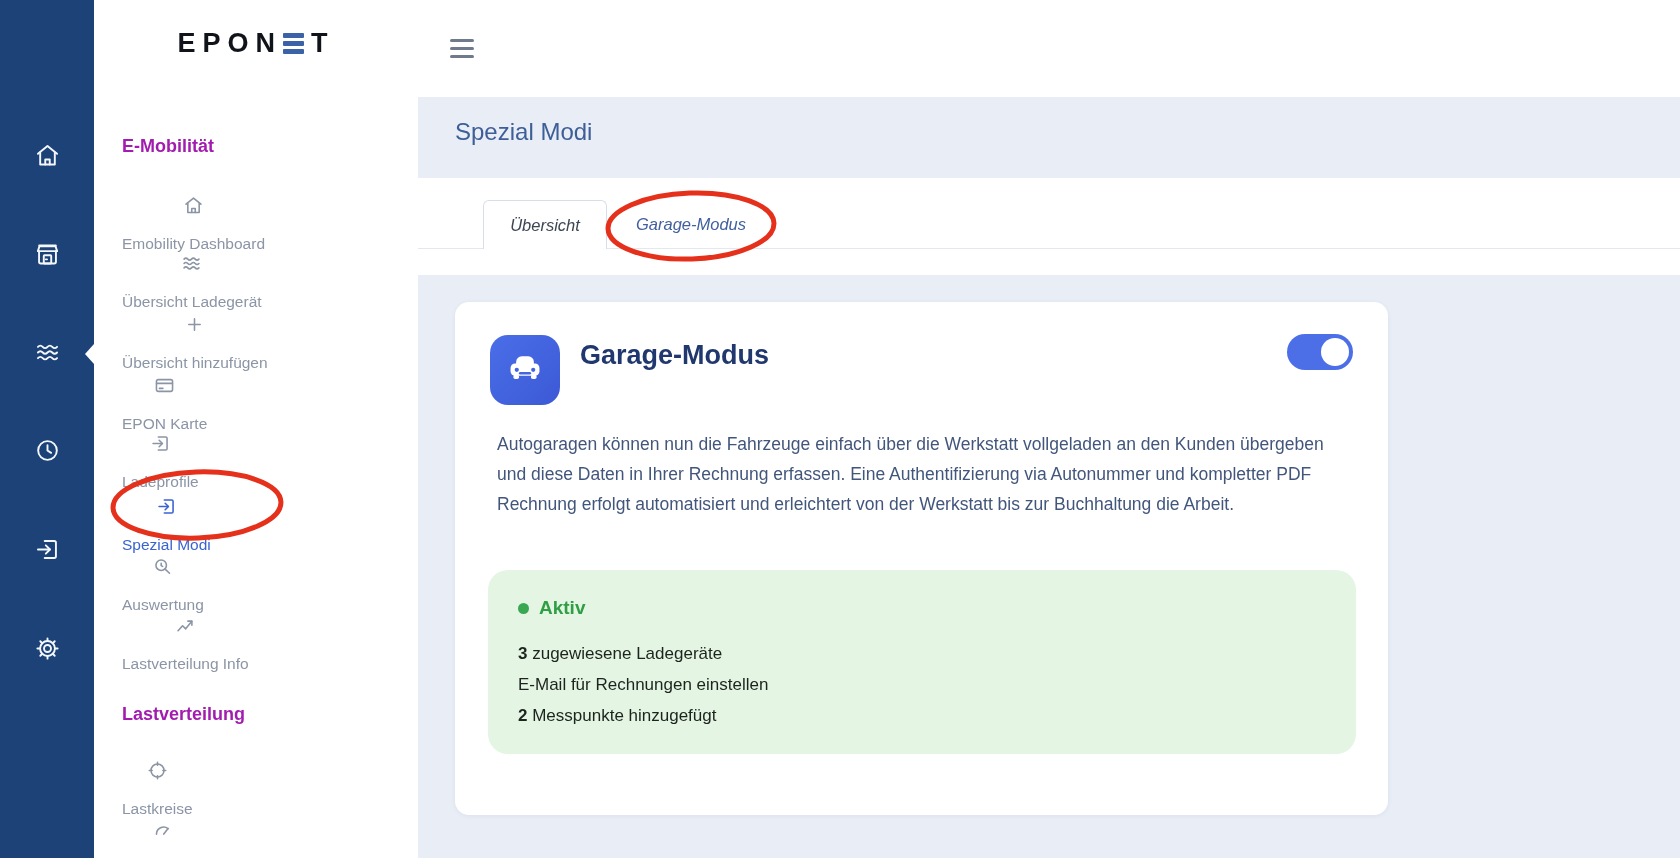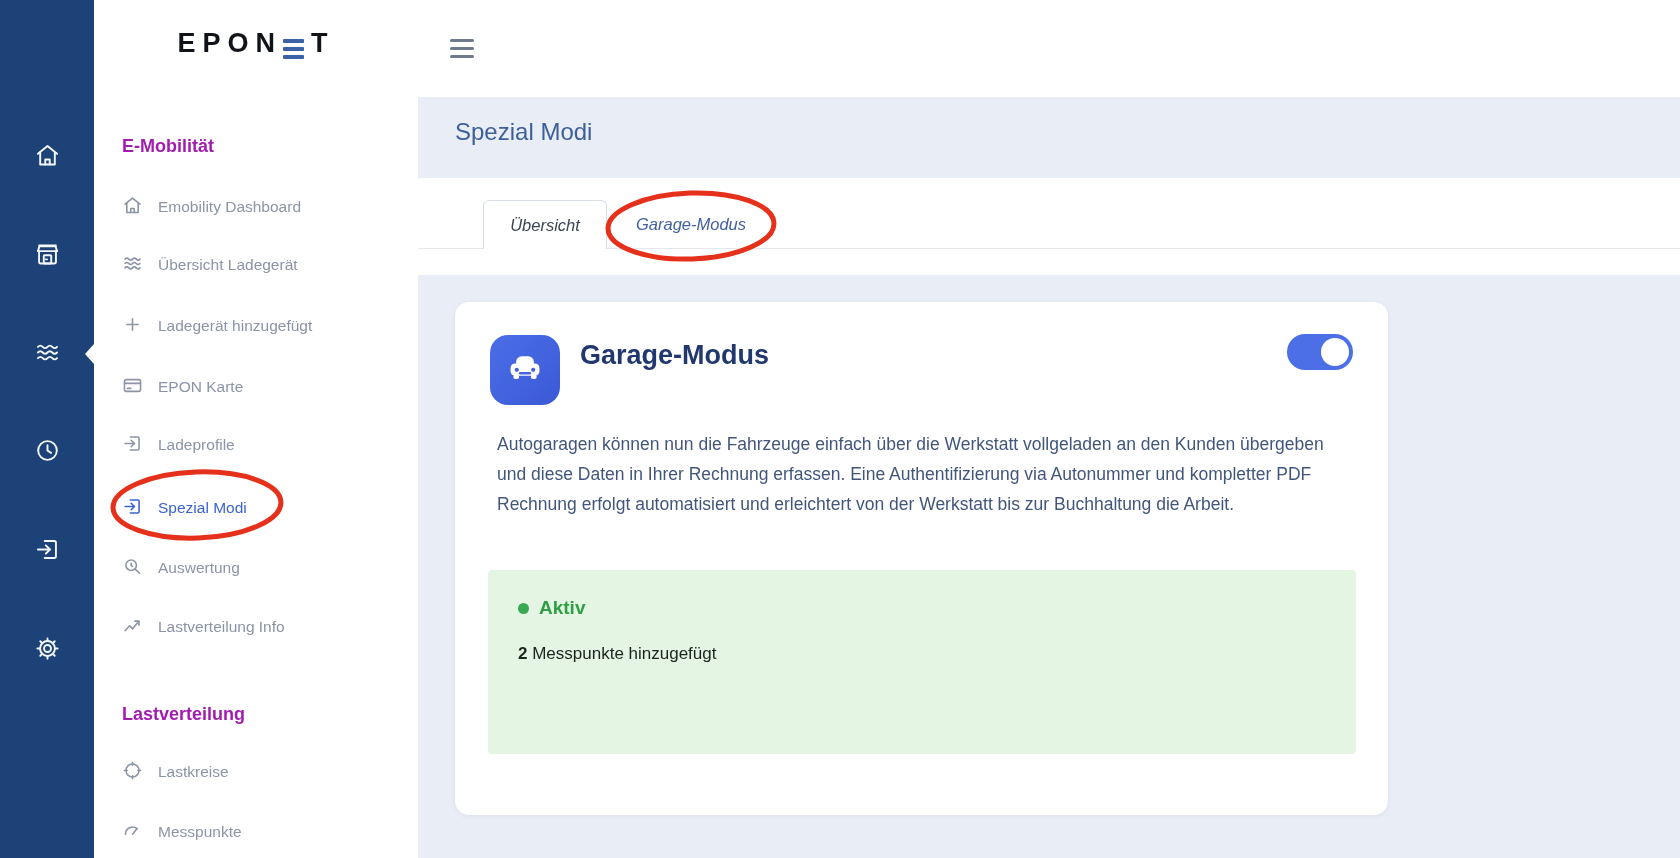--- a/index.html
+++ b/index.html
@@ -10,27 +10,27 @@
   
   .rail{position:absolute;left:0;top:0;width:94px;height:858px;background:#1c4277;}
   .rail-btn{position:absolute;left:0;width:94px;height:52px;display:flex;align-items:center;justify-content:center;
             color:#f4f7fb;cursor:pointer;}
   .rail-btn svg{width:27px;height:27px;}
   .rail-notch{position:absolute;left:85px;width:0;height:0;border-top:10px solid transparent;
               border-bottom:10px solid transparent;border-right:9px solid #ffffff;}
 
   
   .sidebar{position:absolute;left:94px;top:0;width:324px;height:858px;background:#ffffff;}
-  .logo{position:absolute;left:0;top:28px;width:324px;display:flex;align-items:flex-end;justify-content:center;}
+  .logo{position:absolute;left:0;top:28px;width:324px;display:flex;align-items:center;justify-content:center;}
   .logo-text{font-size:27px;font-weight:700;letter-spacing:7px;color:#101319;}
   .logo-bars{display:inline-flex;flex-direction:column;gap:3.5px;margin:0 7px 0 1px;}
   .logo-bars i{display:block;width:21px;height:4.5px;border-radius:1px;background:#3b62a6;}
   .side-header{position:absolute;left:28px;font-size:18px;font-weight:700;color:#a21caf;}
   .side-item{position:absolute;left:28px;display:flex;align-items:center;gap:15px;height:24px;
-             font-size:15.5px;color:#8b95a6;cursor:pointer;}
+             font-size:15.5px;color:#8b95a6;cursor:pointer;flex-direction:column;}
   .side-item svg{width:21px;height:21px;flex:0 0 auto;}
   .side-item.active{color:#3a63d2;font-weight:500;}
 
   
   .main{position:absolute;left:418px;top:0;width:1262px;height:858px;background:#e8edf6;}
   .topbar{position:absolute;left:0;top:0;width:1262px;height:97px;background:#ffffff;}
   .hamburger{position:absolute;left:32px;top:39px;width:24px;cursor:pointer;}
   .hamburger i{display:block;width:24px;height:3.2px;border-radius:2px;background:#6f7a8c;margin-bottom:4.6px;}
   .page-title{position:absolute;left:37px;top:118px;font-size:24px;font-weight:500;color:#3d5e97;}
 
@@ -46,21 +46,21 @@
   .card{position:absolute;left:37px;top:302px;width:933px;height:513px;background:#ffffff;border-radius:14px;
         box-shadow:0 1px 5px rgba(30,50,90,0.06);}
   .card-tile{position:absolute;left:35px;top:33px;width:70px;height:70px;border-radius:18px;
              background:linear-gradient(135deg,#4a6ee8,#3c59d6);display:flex;align-items:center;justify-content:center;}
   .card-tile svg{width:40px;height:40px;}
   .card-title{position:absolute;left:125px;top:38px;font-size:27px;font-weight:700;color:#20386e;}
   .toggle{position:absolute;left:832px;top:32px;width:66px;height:36px;border-radius:18px;background:#4c6fe8;cursor:pointer;}
   .toggle .knob{position:absolute;left:34px;top:4px;width:28px;height:28px;border-radius:50%;background:#ffffff;}
   .card-desc{position:absolute;left:35px;top:120px;width:850px;font-size:17.5px;line-height:30px;color:#42567c;}
 
-  .status-box{position:absolute;left:33px;top:268px;width:868px;height:184px;border-radius:4px;background:#e4f5e3;}
+  .status-box{position:absolute;left:33px;top:268px;width:868px;height:184px;border-radius:20px;background:#e4f5e3;}
   .status-head{position:absolute;left:30px;top:27px;display:flex;align-items:center;gap:10px;
                font-size:19px;font-weight:700;color:#2f9e44;}
   .status-dot{width:11px;height:11px;border-radius:50%;background:#3aa852;}
   .status-lines{position:absolute;left:30px;top:68px;font-size:17px;line-height:31px;color:#1b241d;}
   .status-lines b{font-weight:700;}
 
   
   .anno{position:absolute;pointer-events:none;z-index:5;}
 </style>
 </head>
@@ -142,21 +142,21 @@
             <path d="M3.5 7c1.4-1.5 2.85-1.5 4.25 0s2.85 1.5 4.25 0 2.85-1.5 4.25 0 2.85 1.5 4.25 0"></path>
             <path d="M3.5 12c1.4-1.5 2.85-1.5 4.25 0s2.85 1.5 4.25 0 2.85-1.5 4.25 0 2.85 1.5 4.25 0"></path>
             <path d="M3.5 17c1.4-1.5 2.85-1.5 4.25 0s2.85 1.5 4.25 0 2.85-1.5 4.25 0 2.85 1.5 4.25 0"></path>
           </svg></span>
       <span>Übersicht Ladegerät</span>
     </div>
     <div class="side-item" style="top:314px">
       <span><svg viewBox="0 0 24 24" fill="none" stroke="currentColor" stroke-width="1.8" stroke-linecap="round">
             <path d="M12 5.5v13M5.5 12h13"></path>
           </svg></span>
-      <span>Ladegerät hinzugefügt</span>
+      <span>Übersicht hinzufügen</span>
     </div>
     <div class="side-item" style="top:375px">
       <span><svg viewBox="0 0 24 24" fill="none" stroke="currentColor" stroke-width="1.8" stroke-linecap="round">
             <rect x="2.8" y="5.3" width="18.4" height="13.4" rx="2"></rect>
             <path d="M3 9.6h18"></path>
             <path d="M6.2 15.3h4"></path>
           </svg></span>
       <span>EPON Karte</span>
     </div>
     <div class="side-item" style="top:433px">
@@ -257,19 +257,21 @@
         <div class="knob"></div>
       </div>
       <p class="card-desc" style="margin:7px">Autogaragen können nun die Fahrzeuge einfach über die Werkstatt vollgeladen an den Kunden übergeben und diese Daten in Ihrer Rechnung erfassen. Eine Authentifizierung via Autonummer und kompletter PDF Rechnung erfolgt automatisiert und erleichtert von der Werkstatt bis zur Buchhaltung die Arbeit.</p>
 
       <div class="status-box">
         <div class="status-head">
           <span class="status-dot"></span>
           <span>Aktiv</span>
         </div>
         <div class="status-lines">
+          <div><b>3</b><span> zugewiesene Ladegeräte</span></div>
+          <div><b></b><span>E-Mail für Rechnungen einstellen</span></div>
           <div><b>2</b><span> Messpunkte hinzugefügt</span></div>
         </div>
       </div>
     </section>
   </main>
 
 </div>
 
 </body></html>

